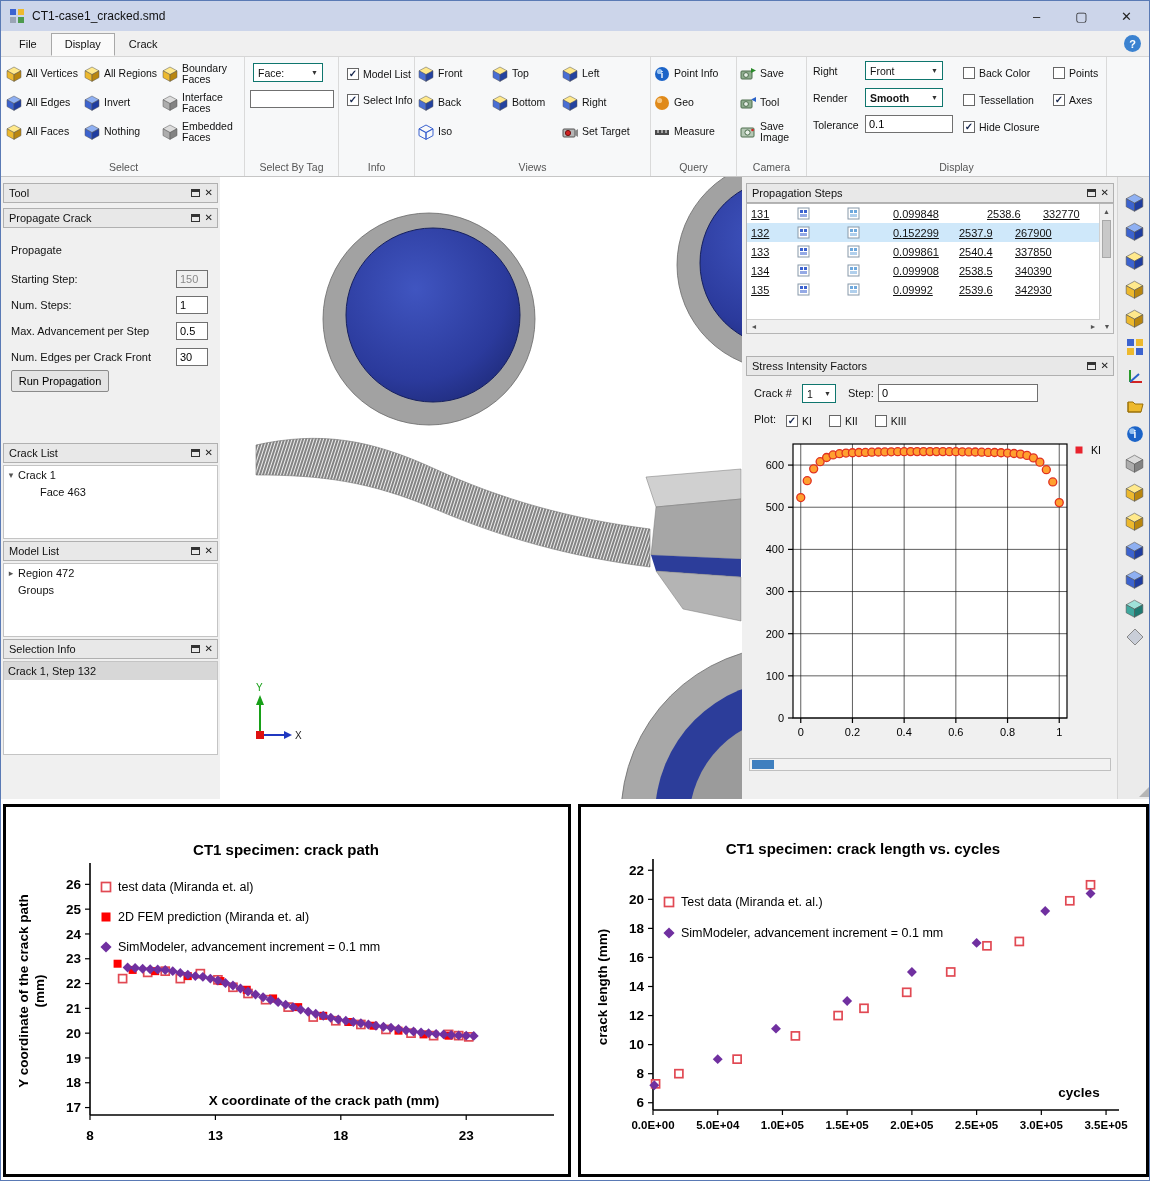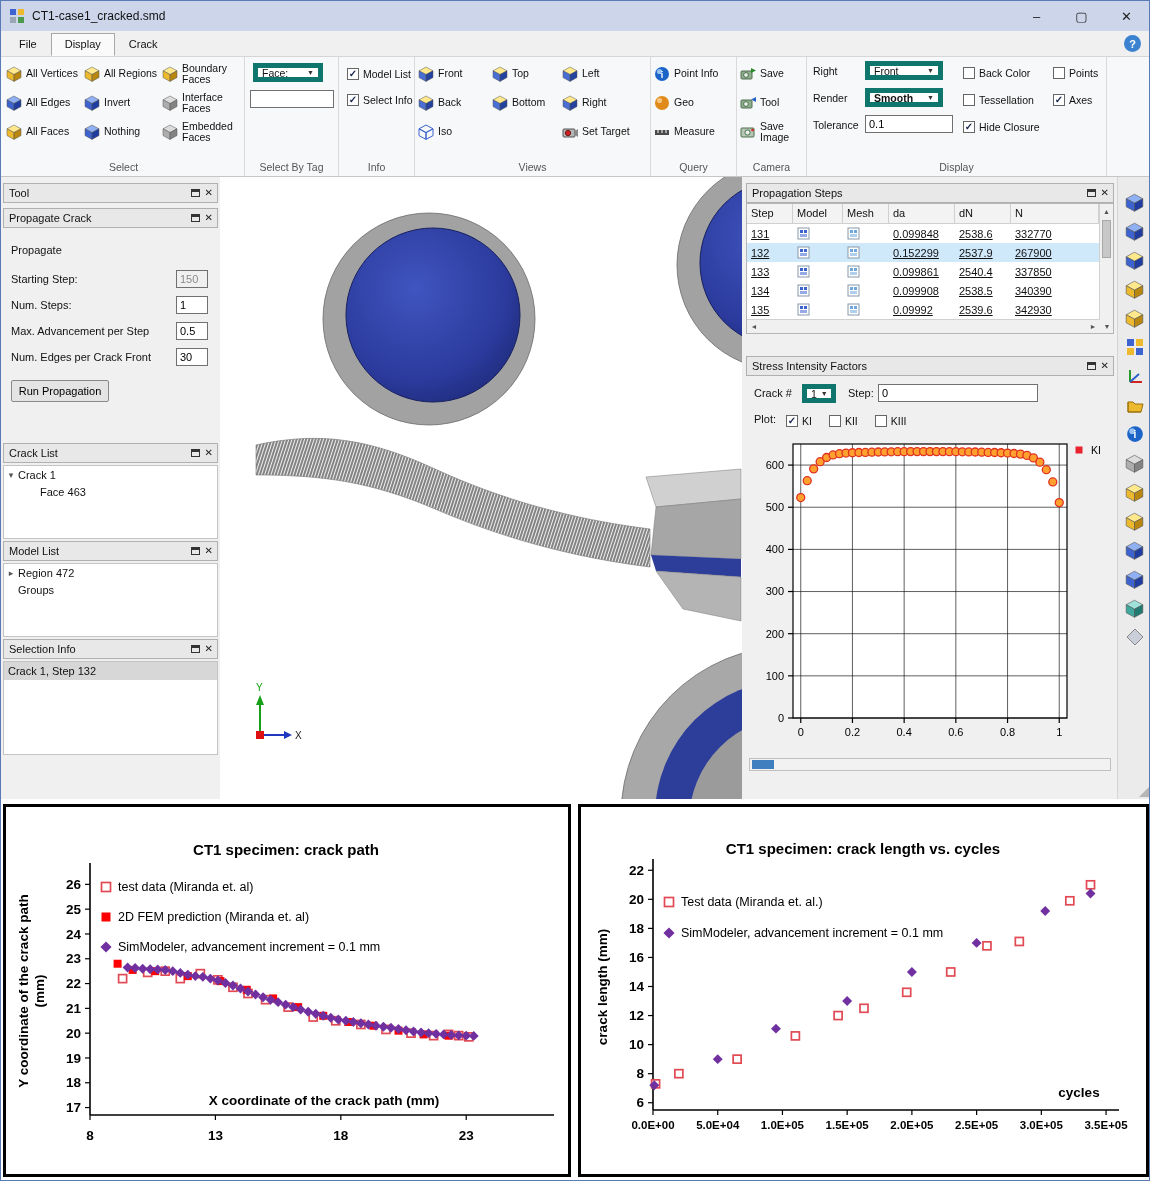--- a/index.html
+++ b/index.html
@@ -20,21 +20,21 @@
 .ribbon{position:absolute;top:56px;left:0;width:100%;height:120px;background:#f7f8f9;border-bottom:1px solid #c6c6c6;}
 .rgroup{position:absolute;top:0;height:119px;border-right:1px solid #dadada;}
 .gtitle{position:absolute;bottom:3px;left:0;width:100%;text-align:center;color:#555;font-size:10.5px;}
 .rcol{position:absolute;top:2px;}
 .ritem{display:flex;align-items:center;gap:4px;height:29px;}
 .rlabel{font-size:10.5px;line-height:11px;max-width:54px;}
 .ricon{display:inline-flex;width:17px;height:17px;align-items:center;justify-content:center;flex:none;}
 .cb-row{display:inline-flex;align-items:center;gap:4px;height:22px;}
 .cb{width:12px;height:12px;border:1px solid #666;background:#fff;display:inline-flex;align-items:center;justify-content:center;font-size:10px;line-height:10px;color:#13234a;font-weight:bold;flex:none;}
 .cb-lab{font-size:10.5px;white-space:nowrap;}
-.dd{display:flex;align-items:center;justify-content:space-between;border:5px solid #0f766e;background:#fff;height:19px;padding:0 4px;font-size:10.5px;}
+.dd{display:flex;align-items:center;justify-content:space-between;border:1px solid #0f766e;background:#fff;height:19px;padding:0 4px;font-size:10.5px;}
 .dd .arr{font-size:7px;color:#333;margin-left:4px;}
 .tinput{border:1px solid #707070;background:#fff;height:18px;font-size:11px;padding:0 3px;font-family:inherit;width:32px;}
 .tinput.dis{background:#f0f0f0;color:#8a8a8a;}
 
 .main{position:absolute;top:176px;left:0;width:1150px;height:622px;background:#f0f0f0;}
 .viewport{position:absolute;left:219px;top:0;width:522px;height:622px;background:#fff;}
 .leftcol{position:absolute;left:0;top:0;width:219px;height:622px;}
 .rightcol{position:absolute;left:745px;top:0;width:368px;height:622px;}
 .rtoolbar{position:absolute;left:1116px;top:0;width:34px;height:622px;background:#ebebeb;border-left:1px solid #d5d5d5;padding-top:10px;}
 .ticon{width:30px;height:28px;display:flex;align-items:center;justify-content:center;margin:1px auto;}
@@ -42,21 +42,21 @@
 .phead{height:20px;background:#e8e8e8;border:1px solid #b0b0b0;display:flex;align-items:center;padding:0 5px;font-size:11px;position:absolute;left:2px;width:215px;}
 .rightcol .phead{left:0;width:368px;}
 .pbtns{position:absolute;right:4px;top:4px;display:flex;gap:5px;align-items:center;}
 .pfloat{width:9px;height:8px;border:1px solid #333;border-top:3px solid #333;display:inline-block;}
 .pclose{font-size:10px;line-height:10px;color:#222;}
 
 #pc-body{position:absolute;left:2px;top:53px;width:215px;}
 #pc-section{margin:14px 0 10px 8px;}
 .pfield{display:flex;justify-content:space-between;align-items:center;height:26px;padding:0 10px 0 8px;}
 .plabel{font-size:11px;}
-.runbtn{margin:10px 0 0 8px;width:98px;height:22px;background:#e4e4e4;border:1px solid #8a8a8a;border-radius:2px;font-size:11px;font-family:inherit;}
+.runbtn{margin:0 0 0 8px;width:98px;height:22px;background:#e4e4e4;border:1px solid #8a8a8a;border-radius:2px;font-size:11px;font-family:inherit;}
 
 .treebox{position:absolute;left:2px;width:215px;background:#fff;border:1px solid #c4c4c4;}
 .titem{height:17px;display:flex;align-items:center;font-size:11px;}
 .titem .tarrow{width:14px;text-align:center;color:#555;font-size:9px;}
 .titem.lv1{padding-left:22px;}
 #selinfo-body{position:absolute;left:2px;width:215px;background:#fff;border:1px solid #c4c4c4;}
 .selline{height:18px;background:#d7d7d7;display:flex;align-items:center;padding-left:4px;font-size:11px;}
 
 #psteps-panel{position:absolute;top:6px;left:0;width:368px;height:151px;}
 #steps-table{position:absolute;top:20px;left:0;width:368px;height:131px;background:#fff;border:1px solid #b5b5b5;}
@@ -566,49 +566,41 @@
     <div class="rightcol">
       <div id="psteps-panel">
         <div class="phead" style="top:0;">
             <span>Propagation Steps</span>
             <span class="pbtns">
               <span class="pfloat"></span>
               <span class="pclose">✕</span>
             </span>
           </div>
         <div id="steps-table">
-          <div id="steps-head">
-              <div class="thc" style="width: 46px;">Step</div>
-              <div class="thc" style="width: 50px;">Model</div>
-              <div class="thc" style="width: 46px;">Mesh</div>
-              <div class="thc" style="width: 66px;">da</div>
-              <div class="thc" style="width: 56px;">dN</div>
-              <div class="thc" style="width: 88px;">N</div>
-            </div>
           <div id="steps-body">
               <div class="trow">
                 <div class="tc" style="width: 46px;">131</div>
                 <div class="tc" style="width: 50px;">
                   <svg width="13" height="13" viewBox="0 0 13 13">
                     <rect x="1" y="1" width="11" height="11" fill="#fff" stroke="#8899aa"></rect>
                     <rect x="3" y="3" width="3" height="3" fill="#3c63cf"></rect>
                     <rect x="7" y="3" width="3" height="3" fill="#3c63cf"></rect>
                     <rect x="3" y="7" width="7" height="3" fill="#3c63cf" opacity="0.55"></rect>
                   </svg>
                 </div>
                 <div class="tc" style="width: 46px;">
                   <svg width="13" height="13" viewBox="0 0 13 13">
                     <rect x="1" y="1" width="11" height="11" fill="#fff" stroke="#8899aa"></rect>
                     <rect x="3" y="3" width="3" height="3" fill="#6fa8dc"></rect>
                     <rect x="7" y="3" width="3" height="3" fill="#6fa8dc"></rect>
                     <rect x="3" y="7" width="7" height="3" fill="#6fa8dc" opacity="0.55"></rect>
                   </svg>
                 </div>
                 <div class="tc" style="width: 66px;">0.099848</div>
-                <div class="tc" style="width: 56px;">2538.6</div>
+                <div class="tc" style="width: 56px; margin-left: 28px;">2538.6</div>
                 <div class="tc" style="width: 88px;">332770</div>
               </div>
               <div class="trow sel">
                 <div class="tc" style="width: 46px;">132</div>
                 <div class="tc" style="width: 50px;">
                   <svg width="13" height="13" viewBox="0 0 13 13">
                     <rect x="1" y="1" width="11" height="11" fill="#fff" stroke="#8899aa"></rect>
                     <rect x="3" y="3" width="3" height="3" fill="#3c63cf"></rect>
                     <rect x="7" y="3" width="3" height="3" fill="#3c63cf"></rect>
                     <rect x="3" y="7" width="7" height="3" fill="#3c63cf" opacity="0.55"></rect>

